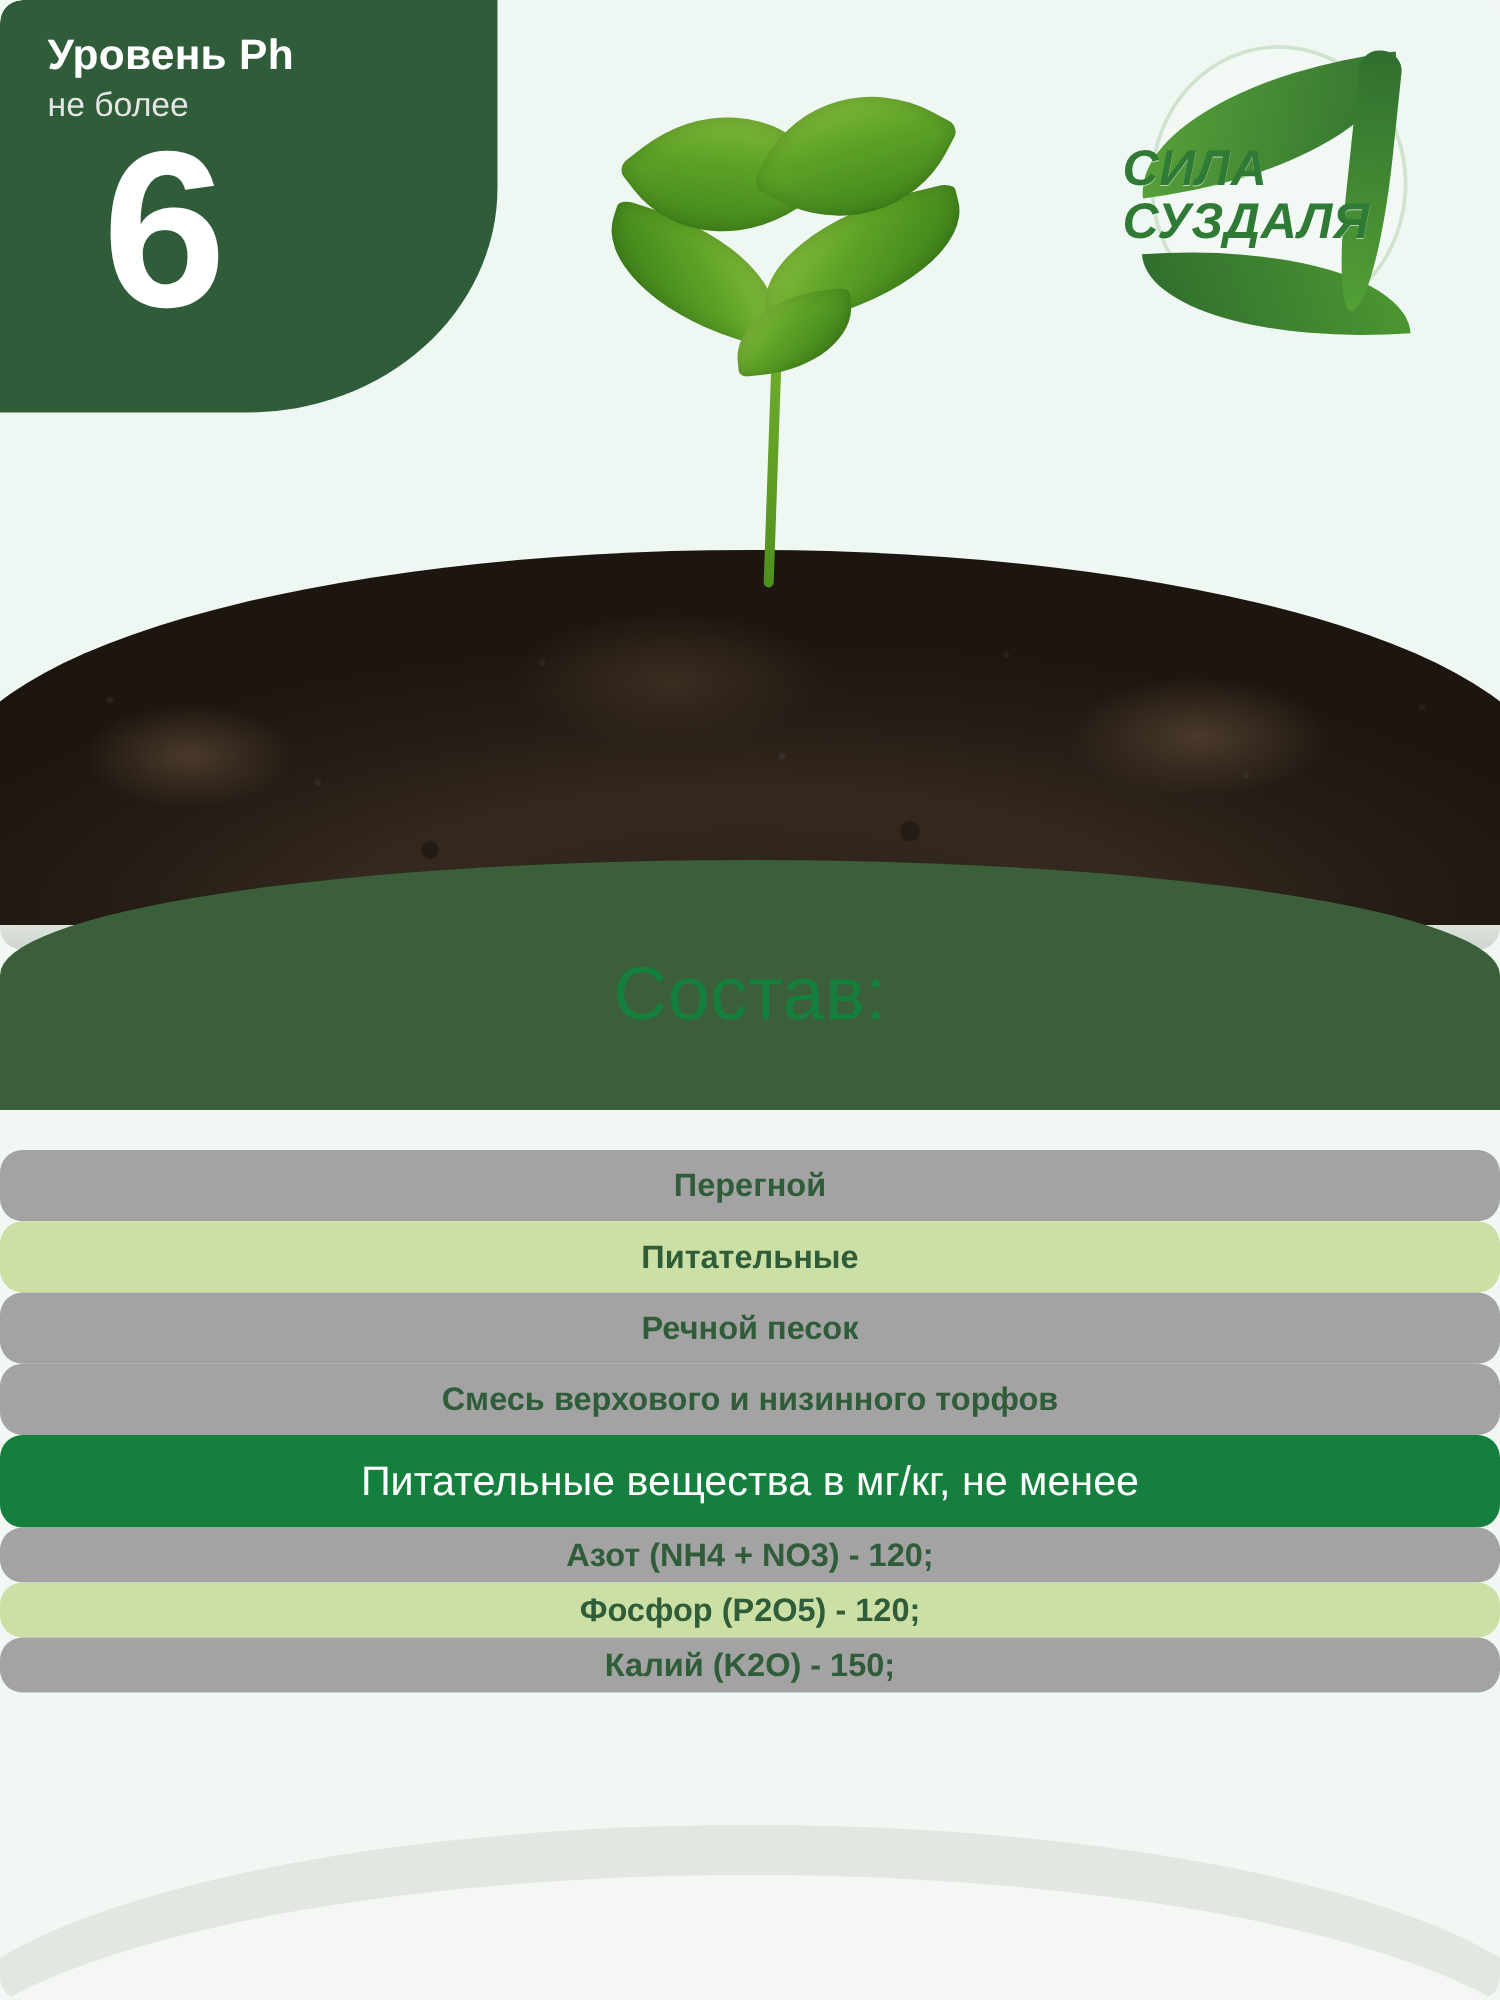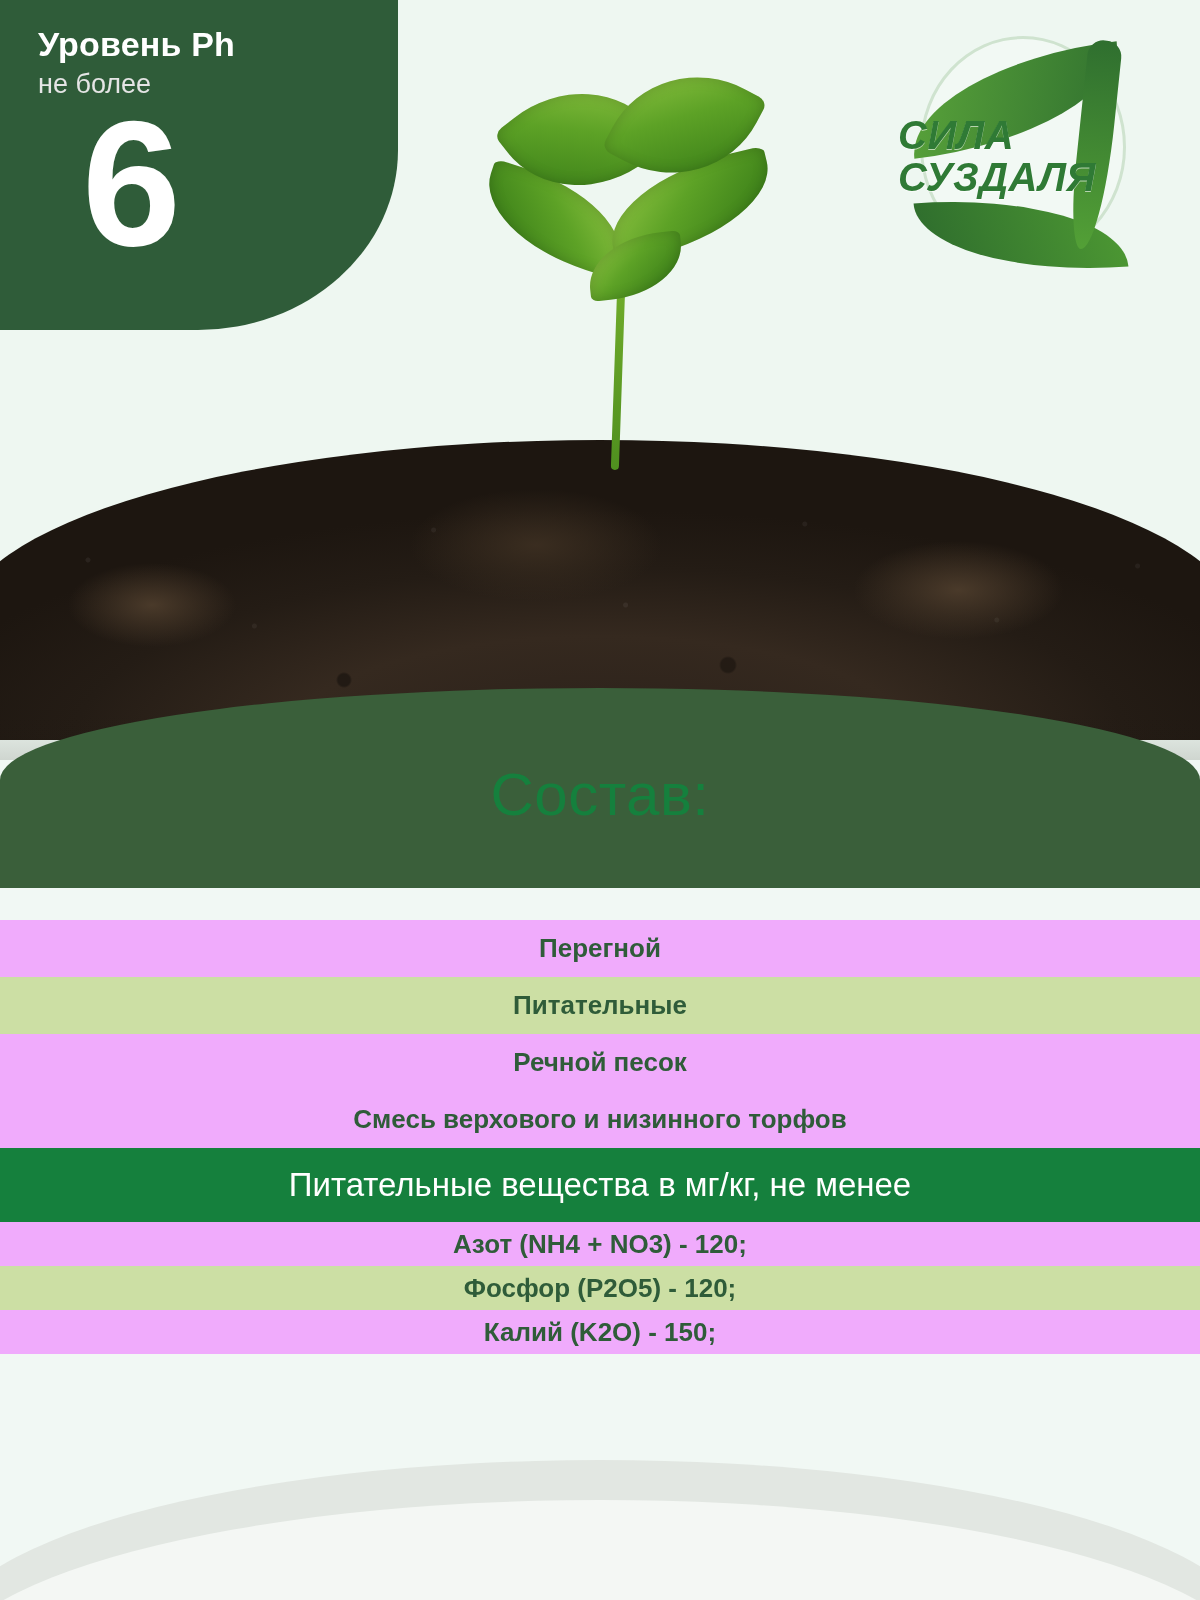--- a/index.html
+++ b/index.html
@@ -1,15 +1,15 @@
 <!DOCTYPE html>
 <html><head>
 <meta charset="utf-8">
 <style>
-  * { box-sizing: border-box; margin: 0; padding: 0; }
+  * { box-sizing: border-box; margin: 0; padding: 0; border-radius: 18px; }
   html, body {
     width: 1200px;
     height: 1600px;
     font-family: "Liberation Sans", sans-serif;
     background: #f1f8f4;
     overflow: hidden;
   }
   .page {
     position: relative;
     width: 1200px;
@@ -186,21 +186,21 @@
   
   .list { position: absolute; left: 0; top: 920px; width: 1200px; }
   .row {
     height: 57px;
     display: flex;
     align-items: center;
     justify-content: center;
     font-size: 26px;
     font-weight: bold;
     color: #2f5c39;
-    background: #f0abfc;
+    background: #a3a3a3;
   }
   .row.alt { background: #ccdfa4; }
   .row.header-row {
     background: #15803d;
     color: #ffffff;
     font-size: 33px;
     font-weight: normal;
     height: 74px;
   }
   .row.nutrient { height: 44px; font-size: 26px; }

